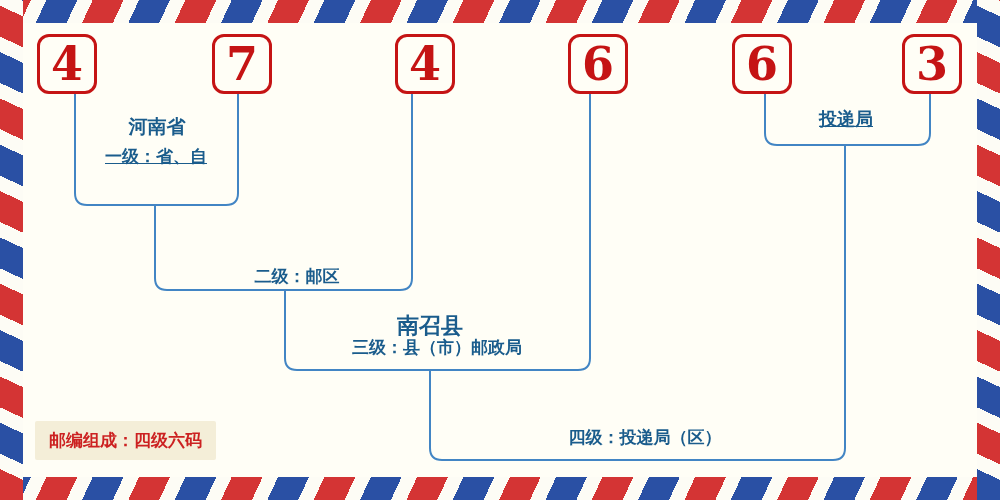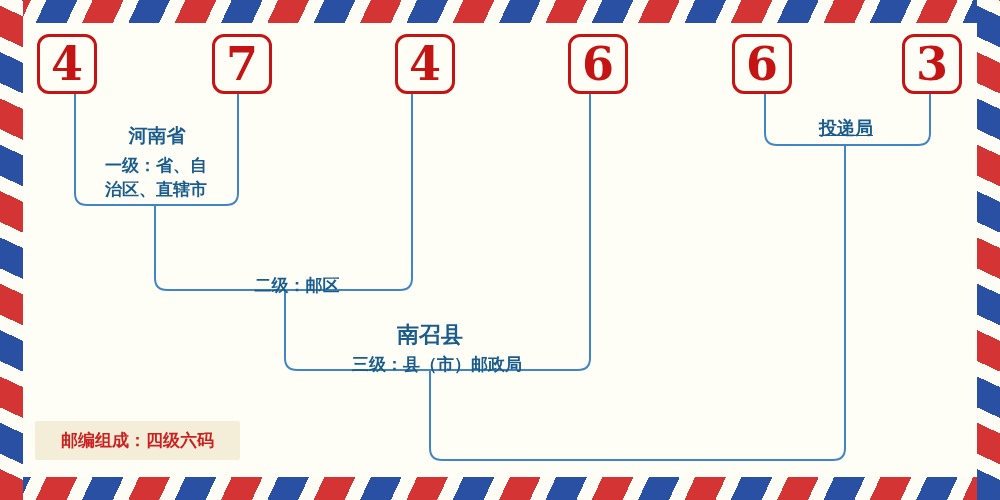--- a/index.html
+++ b/index.html
@@ -36,36 +36,36 @@
 
   
   .lines{position:absolute;inset:0;width:1000px;height:500px;z-index:1;pointer-events:none;}
   .lines path{fill:none;stroke:#4285c4;stroke-width:2;}
 
   
   .lbl{
     position:absolute;transform:translateX(-50%);
     white-space:nowrap;color:#1a5c8c;font-size:17px;z-index:3;
   }
-  .lbl.bold{font-weight:700;margin-top:9px;}
+  .lbl.bold{font-weight:700;}
   .lbl-henan{left:157px;top:114px;font-size:19px;}
-  .lbl-l1a{left:156px;top:145px;}
+  .lbl-l1a{left:156px;top:145px;text-decoration:underline;}
   .lbl-l1b{left:156px;top:169px;}
   .lbl-l2{left:297px;top:265px;}
   .lbl-nanzhao{left:430px;top:311px;font-size:22px;}
-  .lbl-l3{left:437px;top:344px;}
+  .lbl-l3{left:437px;top:336px;}
   .lbl-l4place{left:637px;top:395px;}
   .lbl-l4{left:645px;top:426px;}
   .lbl-delivery{left:846px;top:107px;font-size:18px;text-decoration:underline;}
 
   .composition{
     position:absolute;left:35px;top:421px;z-index:3;
     background:#f4eed8;color:#cc2121;
     font-size:17px;font-weight:700;
-    padding:8px 26px;border-radius:2px;white-space:nowrap;
+    padding:8px 14px;border-radius:2px;white-space:nowrap;
   }
 </style>
 </head>
 <body>
 
 <div class="canvas">
 
   <div class="edge edge-top"></div>
   <div class="edge edge-bottom"></div>
   <div class="edge edge-left"></div>
@@ -93,21 +93,21 @@
   </div>
   <div class="digit-box d5">
     <span class="digit">6</span>
   </div>
   <div class="digit-box d6">
     <span class="digit">3</span>
   </div>
 
   <div class="lbl bold lbl-henan">河南省</div>
   <div class="lbl bold lbl-l1a">一级：省、自</div>
-  <div class="lbl bold lbl-l1b">治区、直辖市</div>
   <div class="lbl bold lbl-l2">二级：邮区</div>
   <div class="lbl bold lbl-nanzhao">南召县</div>
   <div class="lbl bold lbl-l3">三级：县（市）邮政局</div>
+  <div class="lbl bold lbl-l4">四级：投递局（区）</div>
   <div class="lbl bold lbl-delivery">投递局</div>
 
   <div class="composition">邮编组成：四级六码</div>
 
 </div>
 
 </body></html>

